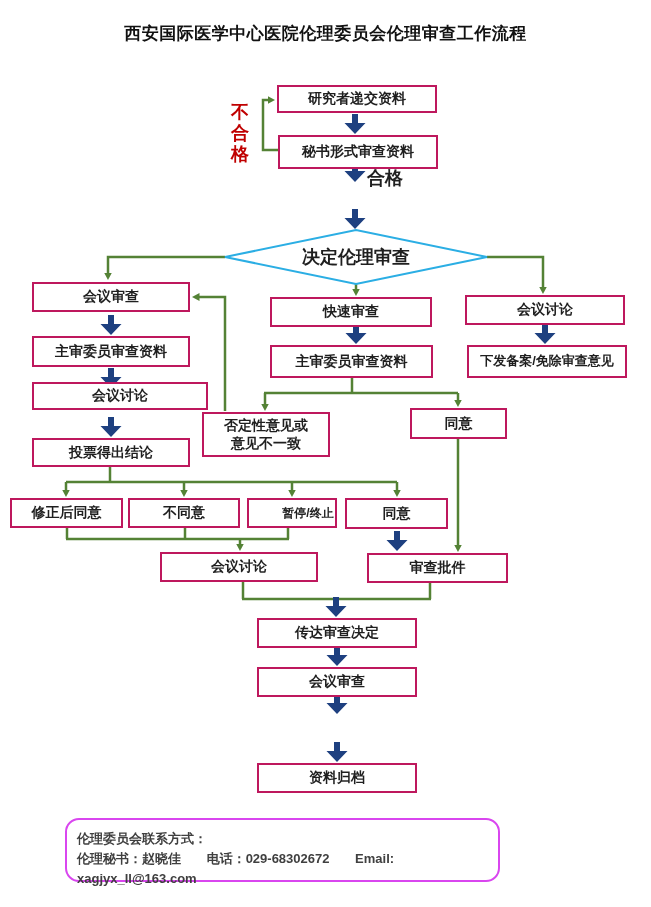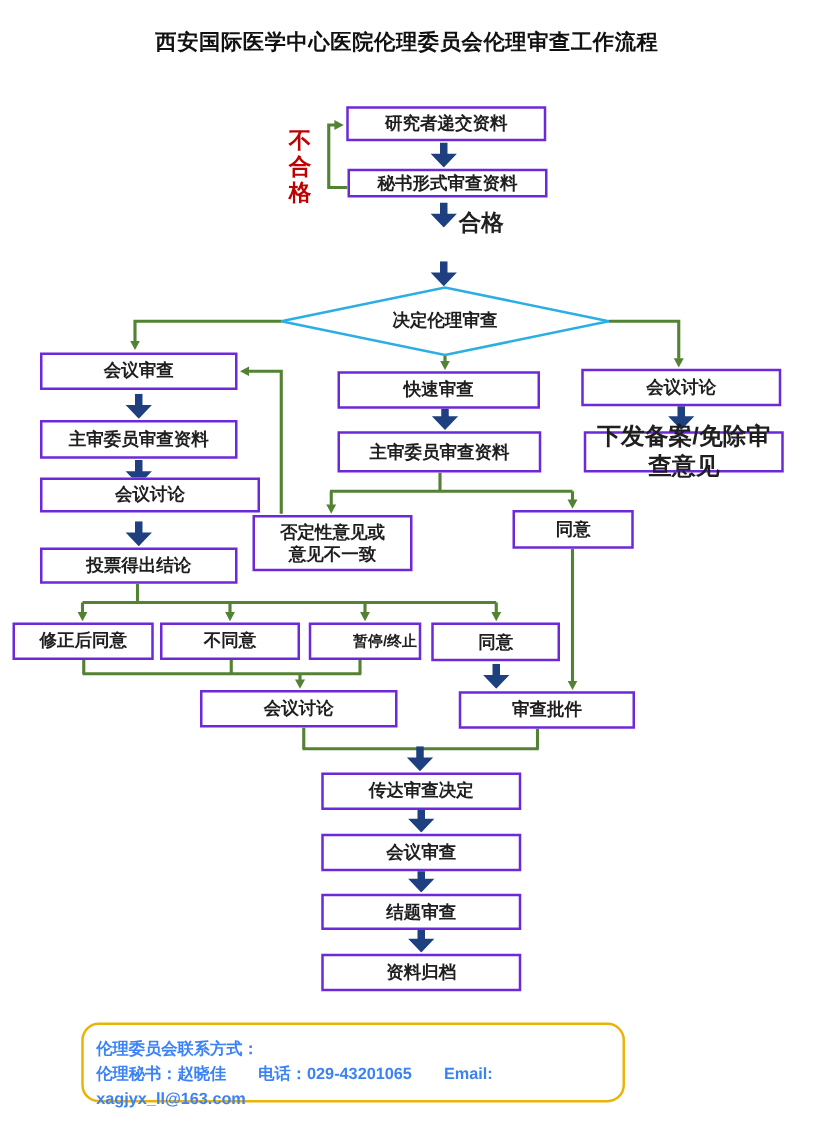--- a/index.html
+++ b/index.html
@@ -8,37 +8,37 @@
     font-family:"Liberation Sans","DejaVu Sans",sans-serif;
     font-weight:bold;color:#1f1f1f;
   }
   .title{
     position:absolute;left:0;top:22px;width:651px;text-align:center;
     font-size:17px;letter-spacing:0.5px;color:#111;
   }
   svg.wires{position:absolute;left:0;top:0;z-index:1;}
   .node{
     position:absolute;z-index:2;box-sizing:border-box;
-    background:#ffffff;border:2px solid #6d28d9;
+    background:#ffffff;border:2px solid #be185d;
     display:flex;align-items:center;justify-content:center;
     font-size:14px;text-align:center;line-height:1.25;
   }
   .node.small{font-size:12px;padding-left:32px;}
-  .node.mid{font-size:19px;}
+  .node.mid{font-size:13px;}
   .node.multiline{white-space:pre-line;}
   .diamond-label{
     position:absolute;z-index:2;display:flex;align-items:center;justify-content:center;
-    font-size:14px;background:transparent;
+    font-size:18px;background:transparent;
   }
   .tag{position:absolute;z-index:2;font-size:18px;color:#1f1f1f;}
   .tag.red{color:#C00000;width:15px;word-break:break-all;line-height:1.18;}
   .contact{
     position:absolute;z-index:2;left:65px;top:818px;width:435px;height:64px;
-    box-sizing:border-box;border:2px solid #eab308;border-radius:14px;
-    padding:9px 10px 0 10px;font-size:13px;line-height:1.55;color:#3b82f6;
+    box-sizing:border-box;border:2px solid #d946ef;border-radius:14px;
+    padding:9px 10px 0 10px;font-size:13px;line-height:1.55;color:#404040;
   }
   .contact .row span{margin-right:22px;}
   .contact .row span:last-child{margin-right:0;}
 </style>
 </head>
 <body>
 
 <div class="canvas">
 
   <div class="title">西安国际医学中心医院伦理委员会伦理审查工作流程</div>
@@ -103,21 +103,21 @@
       <use href="#barrow" x="534" y="324" width="22" height="20"></use>
       <use href="#barrow" x="386" y="531" width="22" height="20"></use>
       <use href="#barrow" x="325" y="597" width="22" height="20"></use>
       <use href="#barrow" x="326" y="646" width="22" height="20"></use>
       <use href="#barrow" x="326" y="694" width="22" height="20"></use>
       <use href="#barrow" x="326" y="742" width="22" height="20"></use>
     </g>
   </svg>
 
   <div class="node" style="left:277px;top:85px;width:160px;height:28px">研究者递交资料</div>
-  <div class="node" style="left:278px;top:135px;width:160px;height:23px">秘书形式审查资料</div>
+  <div class="node" style="left:278px;top:135px;width:160px;height:34px">秘书形式审查资料</div>
 
   <div class="tag red" style="left:231px;top:102px">不合格</div>
   <div class="tag" style="left:367px;top:166px">合格</div>
 
   <div class="diamond-label" style="left:225px;top:231px;width:262px;height:52px">决定伦理审查</div>
 
   <div class="node" style="left:32px;top:282px;width:158px;height:30px">会议审查</div>
   <div class="node" style="left:32px;top:336px;width:158px;height:31px">主审委员审查资料</div>
   <div class="node" style="left:32px;top:382px;width:176px;height:28px">会议讨论</div>
   <div class="node" style="left:32px;top:438px;width:158px;height:29px">投票得出结论</div>
@@ -134,27 +134,26 @@
   <div class="node" style="left:10px;top:498px;width:113px;height:30px">修正后同意</div>
   <div class="node" style="left:128px;top:498px;width:112px;height:30px">不同意</div>
   <div class="node small" style="left:247px;top:498px;width:90px;height:30px">暂停/终止</div>
   <div class="node" style="left:345px;top:498px;width:103px;height:31px">同意</div>
 
   <div class="node" style="left:160px;top:552px;width:158px;height:30px">会议讨论</div>
   <div class="node" style="left:367px;top:553px;width:141px;height:30px">审查批件</div>
 
   <div class="node" style="left:257px;top:618px;width:160px;height:30px">传达审查决定</div>
   <div class="node" style="left:257px;top:667px;width:160px;height:30px">会议审查</div>
-  <div class="node" style="left:257px;top:715px;width:160px;height:29px">结题审查</div>
   <div class="node" style="left:257px;top:763px;width:160px;height:30px">资料归档</div>
 
   <div class="contact">
     <div class="row">
       <span>伦理委员会联系方式：</span>
     </div>
     <div class="row">
       <span>伦理秘书：赵晓佳</span>
-      <span>电话：029-43201065</span>
+      <span>电话：029-68302672</span>
       <span>Email: xagjyx_ll@163.com</span>
     </div>
   </div>
 
 </div>
 
 </body></html>

